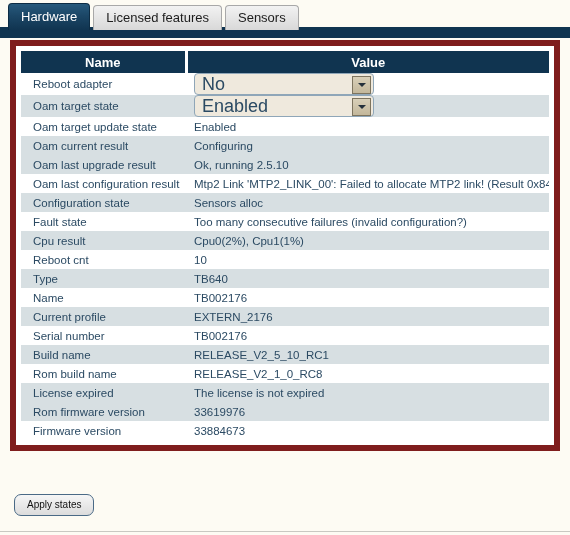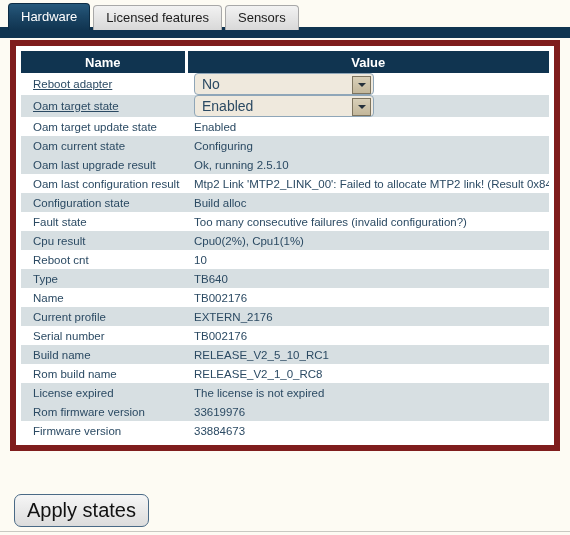--- a/index.html
+++ b/index.html
@@ -106,33 +106,33 @@
     font-size: 11.5px;
     color: #2b4a63;
     border: none;
     vertical-align: middle;
     overflow: hidden;
     white-space: nowrap;
   }
   table.grid td.val { padding-left: 8px; }
   table.grid tr.odd td { background: #ffffff; }
   table.grid tr.even td { background: #d7dfe2; }
-  table.grid tr.tall td { height: 17px; text-decoration: underline; }
+  table.grid tr.tall td { height: 17px; }
 
   
   .sel {
     box-sizing: border-box;
     display: inline-block;
     position: relative;
     width: 180px;
     height: 22px;
     background: #efe9dd;
     border: 1px solid #8fa6b8;
     border-radius: 4px;
-    font-size: 14px;
+    font-size: 18px;
     color: #2b4a63;
     line-height: 20px;
     padding-left: 7px;
     cursor: pointer;
     vertical-align: middle;
   }
   .sel .arrowbox {
     position: absolute;
     right: 2px;
     top: 2px;
@@ -155,21 +155,21 @@
 
   
   .btnrow {
     position: absolute;
     left: 14px;
     top: 494px;
   }
   .btn {
     box-sizing: border-box;
     font-family: "Liberation Sans", sans-serif;
-    font-size: 20px;
+    font-size: 10px;
     color: #111111;
     padding: 4px 12px 5px 12px;
     background: linear-gradient(to bottom, #f6f6f6 0%, #e9e9e9 50%, #dcdcdc 100%);
     border: 1px solid #4a6a86;
     border-radius: 7px;
     cursor: pointer;
     line-height: 1.1;
   }
 
   .bottom-rule {
@@ -216,34 +216,34 @@
           <td class="name">Oam target state</td>
           <td class="val"><div class="sel"><span>Enabled</span><span class="arrowbox">
                 <i></i>
               </span></div></td>
         </tr>
         <tr class="odd">
           <td class="name">Oam target update state</td>
           <td class="val"><span>Enabled</span></td>
         </tr>
         <tr class="even">
-          <td class="name">Oam current state</td>
+          <td class="name">Oam current result</td>
           <td class="val"><span>Configuring</span></td>
         </tr>
         <tr class="even">
           <td class="name">Oam last upgrade result</td>
           <td class="val"><span>Ok, running 2.5.10</span></td>
         </tr>
         <tr class="odd">
           <td class="name">Oam last configuration result</td>
           <td class="val"><span>Mtp2 Link 'MTP2_LINK_00': Failed to allocate MTP2 link! (Result 0x8420000A)</span></td>
         </tr>
         <tr class="even">
           <td class="name">Configuration state</td>
-          <td class="val"><span>Build alloc</span></td>
+          <td class="val"><span>Sensors alloc</span></td>
         </tr>
         <tr class="odd">
           <td class="name">Fault state</td>
           <td class="val"><span>Too many consecutive failures (invalid configuration?)</span></td>
         </tr>
         <tr class="even">
           <td class="name">Cpu result</td>
           <td class="val"><span>Cpu0(2%), Cpu1(1%)</span></td>
         </tr>
         <tr class="odd">

